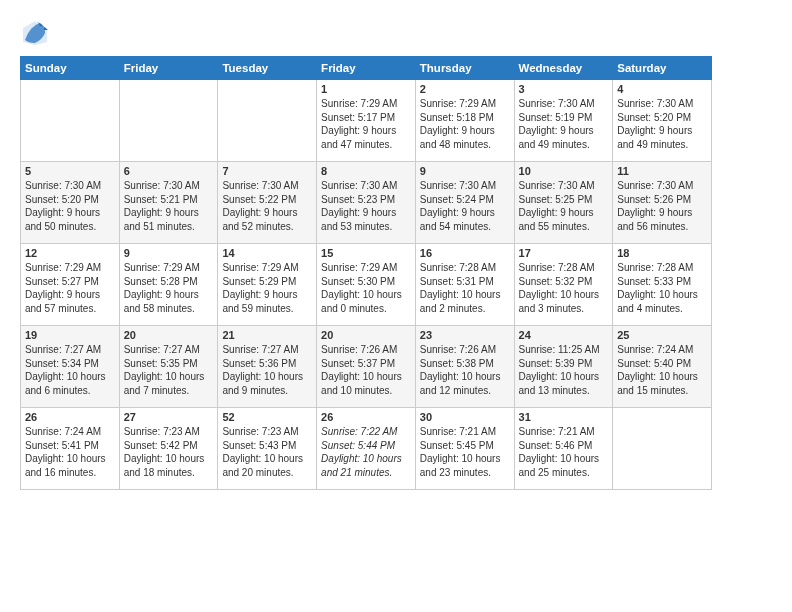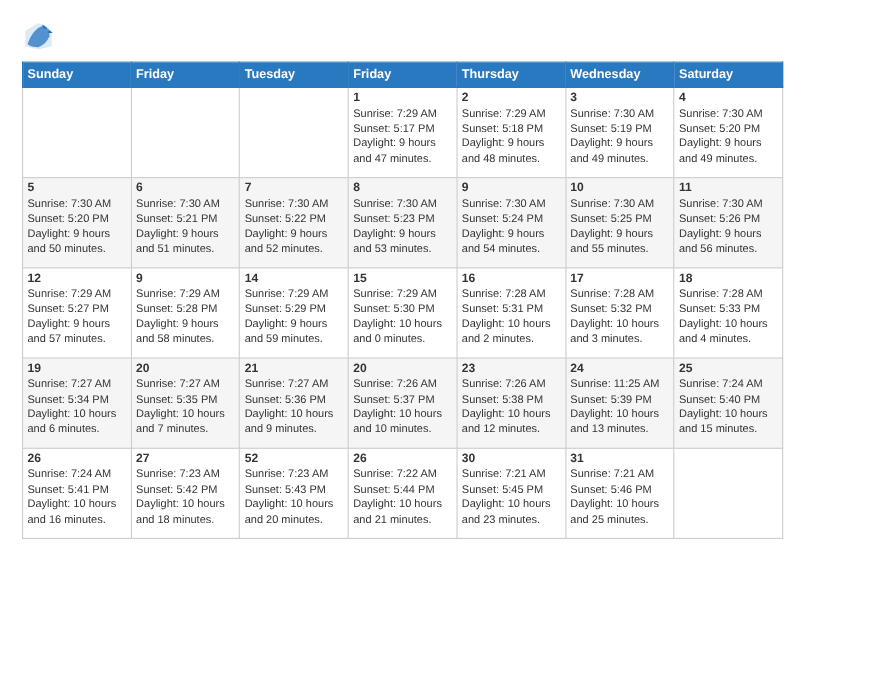--- a/index.html
+++ b/index.html
@@ -336,21 +336,21 @@
           </td>
           <td>
             <div class="day-number">52</div>
             <div class="day-info" style="white-space: pre-line;">Sunrise: 7:23 AM
 Sunset: 5:43 PM
 Daylight: 10 hours
 and 20 minutes.</div>
           </td>
           <td>
             <div class="day-number">26</div>
-            <div class="day-info" style="white-space: pre-line;">Sunrise: 7:22 AM
+            <div class="day-info" style="white-space: pre-line; font-style: italic;">Sunrise: 7:22 AM
 Sunset: 5:44 PM
 Daylight: 10 hours
 and 21 minutes.</div>
           </td>
           <td>
             <div class="day-number">30</div>
             <div class="day-info" style="white-space: pre-line;">Sunrise: 7:21 AM
 Sunset: 5:45 PM
 Daylight: 10 hours
 and 23 minutes.</div>

